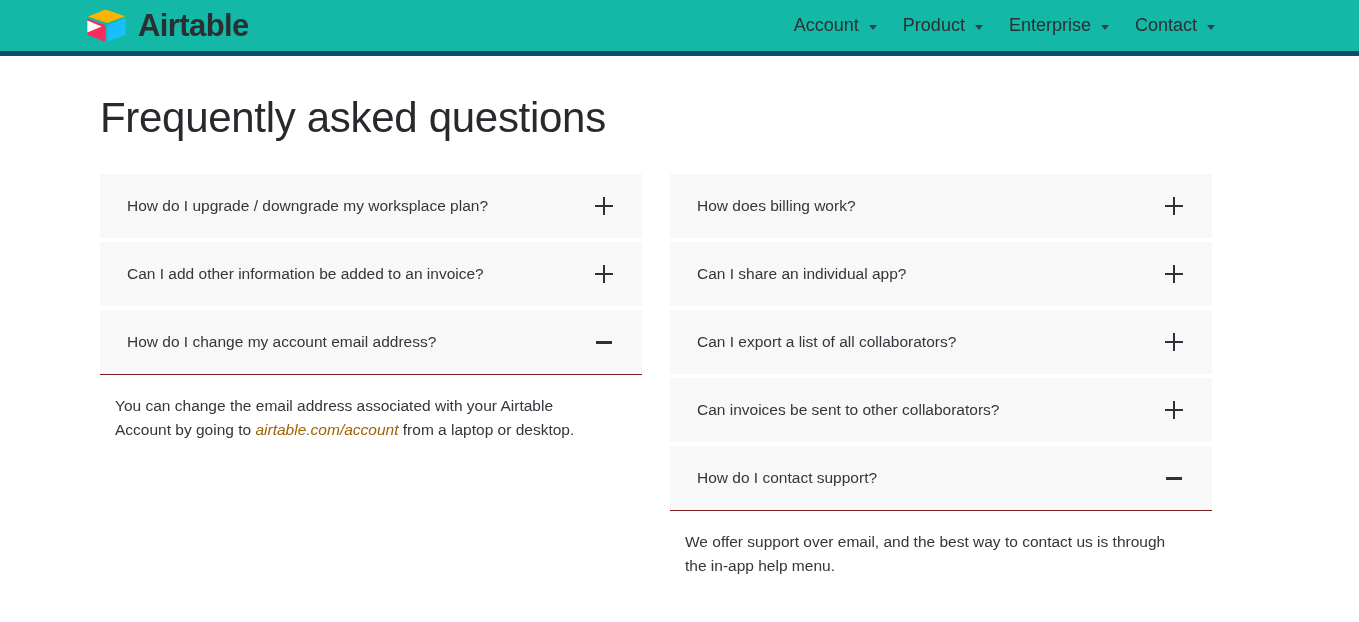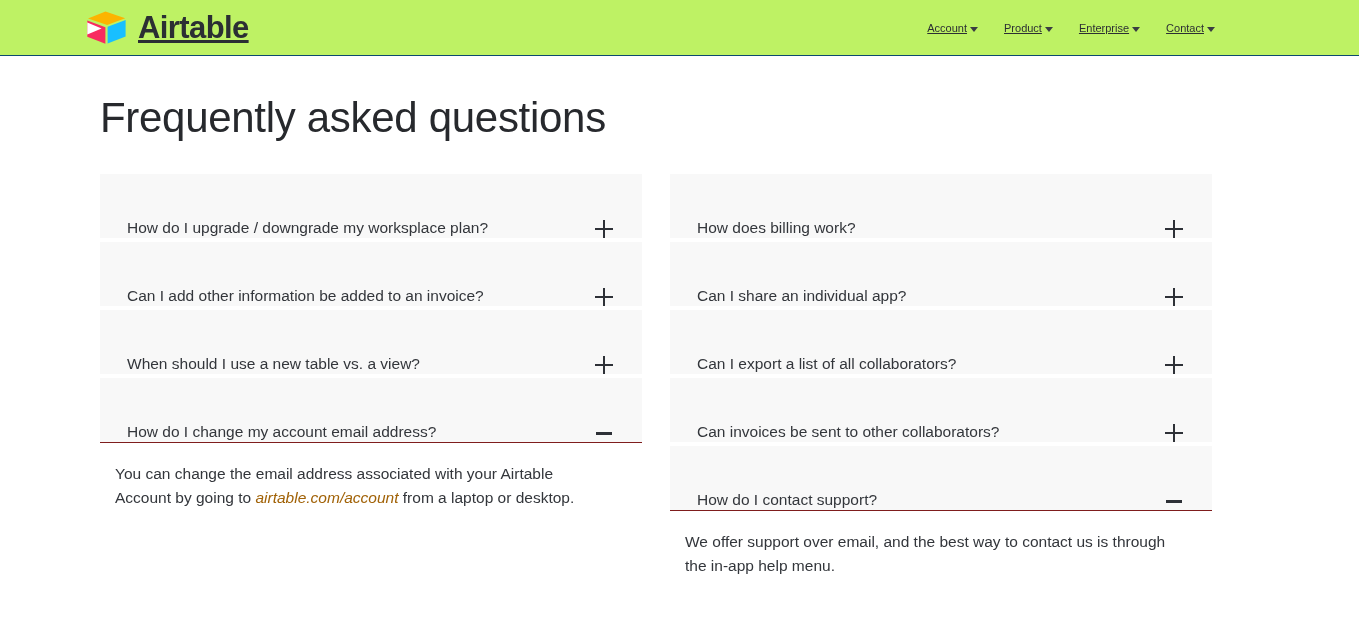--- a/index.html
+++ b/index.html
@@ -12,27 +12,26 @@
     background: #ffffff;
     font-family: "Liberation Sans", sans-serif;
     color: #2c2f33;
     overflow: hidden;
   }
 
   
   .site-header {
     height: 56px;
     box-sizing: border-box;
-    border-bottom: 1px solid #0c4a6e;
+    border-bottom: 5px solid #0c4a6e;
     display: flex;
     align-items: center;
     justify-content: space-between;
     padding: 0 32px 0 84px;
-    background: #bef264;
-    text-decoration: underline;
+    background: #14b8a6;
   }
   .brand {
     display: flex;
     align-items: center;
     gap: 10px;
     text-decoration: none;
   }
   .brand-logo {
     width: 44px;
     height: 36px;
@@ -48,22 +47,22 @@
 
   .main-nav {
     display: flex;
     align-items: center;
     gap: 26px;
     margin-right: 112px;
   }
   .nav-item {
     display: inline-flex;
     align-items: center;
-    gap: 3px;
-    font-size: 11px;
+    gap: 10px;
+    font-size: 18px;
     color: #2c2f33;
     text-decoration: none;
     cursor: pointer;
     white-space: nowrap;
   }
   .caret {
     width: 0;
     height: 0;
     border-left: 4.5px solid transparent;
     border-right: 4.5px solid transparent;
@@ -97,21 +96,21 @@
   }
 
   .faq-item {
     margin-bottom: 4px;
   }
   .faq-header {
     background: #f8f8f8;
     height: 64px;
     box-sizing: border-box;
     display: flex;
-    align-items: flex-end;
+    align-items: center;
     justify-content: space-between;
     padding: 0 29px 0 27px;
     cursor: pointer;
   }
   .faq-item.open .faq-header {
     border-bottom: 1px solid #7f1d1d;
     height: 65px;
   }
   .faq-q {
     font-size: 15.5px;
@@ -216,29 +215,20 @@
       <div class="faq-item">
         <div class="faq-header">
           <span class="faq-q">Can I add other information be added to an invoice?</span>
           <span class="sign plus">
               <i class="bar-h"></i>
               <i class="bar-v"></i>
             </span>
         </div>
       </div>
 
-      <div class="faq-item">
-        <div class="faq-header">
-          <span class="faq-q">When should I use a new table vs. a view?</span>
-          <span class="sign plus">
-              <i class="bar-h"></i>
-              <i class="bar-v"></i>
-            </span>
-        </div>
-      </div>
 
 
       <div class="faq-item open">
         <div class="faq-header">
           <span class="faq-q">How do I change my account email address?</span>
           <span class="sign minus">
               <i class="bar-h"></i>
             </span>
         </div>
         <div class="faq-answer">

